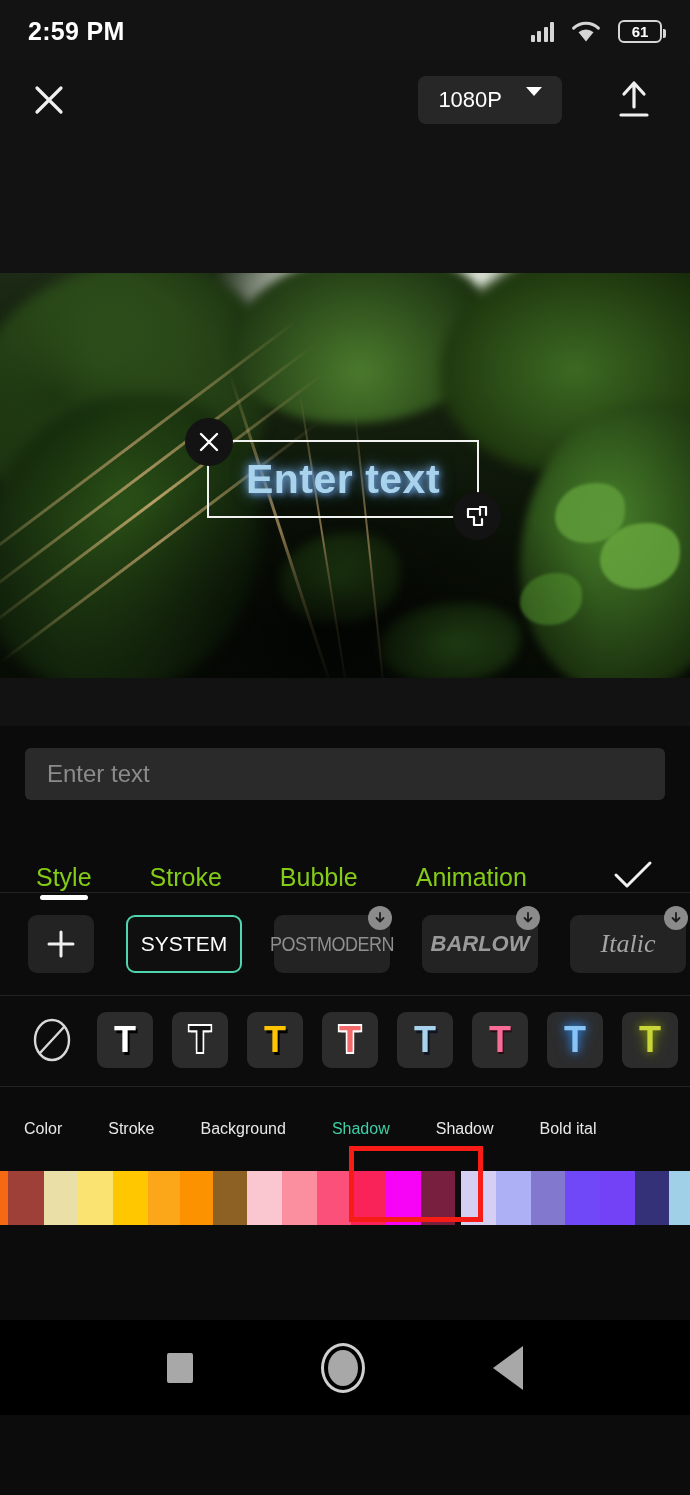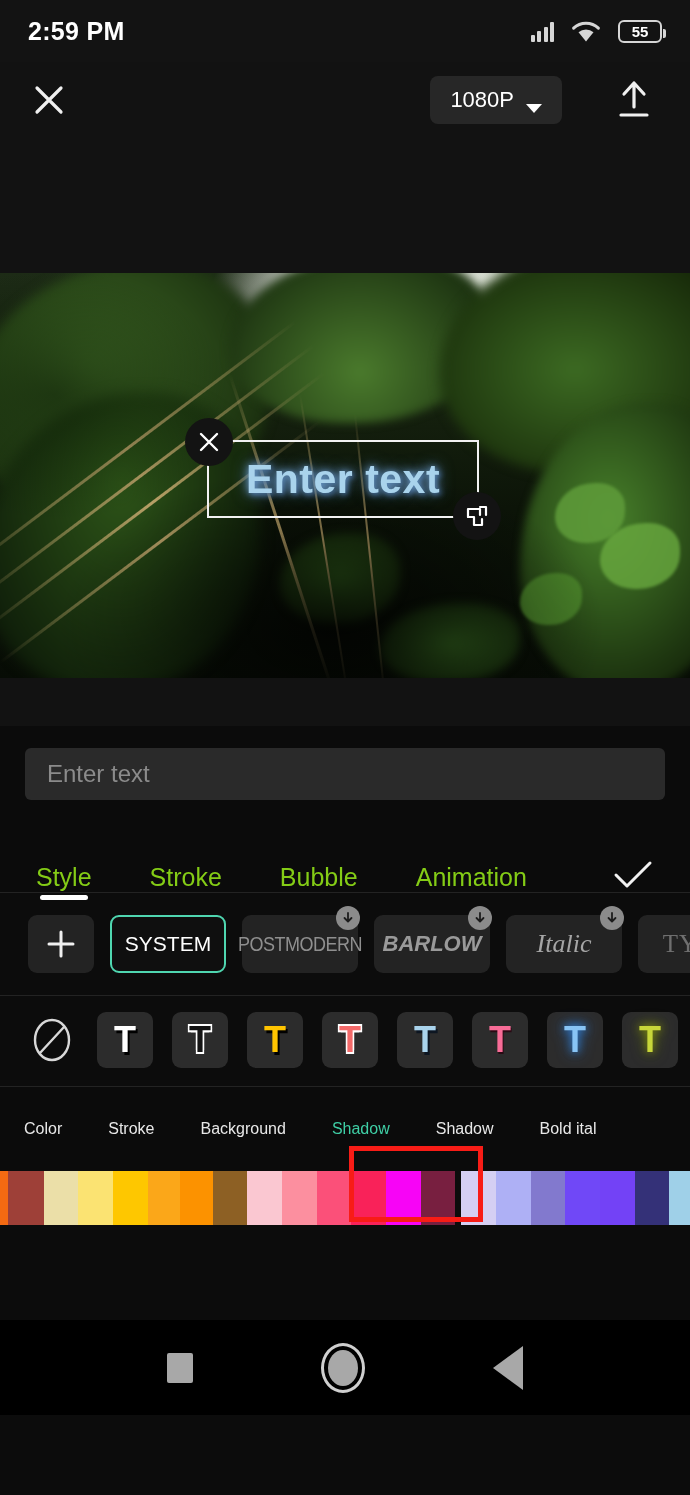--- a/index.html
+++ b/index.html
@@ -37,21 +37,21 @@
 
   
   .topbar {
     height:75px; background:#121212;
     display:flex; align-items:center; padding:0 26px;
   }
   .close-btn { width:46px; height:46px; display:flex; align-items:center; justify-content:center; }
   .spacer { flex:1; }
   .res-pill {
     background:#272727; border-radius:8px;
-    padding:11px 20px; display:flex; align-items:flex-end; gap:12px;
+    padding:11px 20px; display:flex; align-items:flex-start; gap:24px;
   }
   .res-pill span { color:#fff; font-size:22px; }
   .caret { width:0;height:0;border-left:8px solid transparent;border-right:8px solid transparent;border-top:9px solid #fff; }
   .export-btn { width:60px; height:52px; display:flex; align-items:center; justify-content:center; margin-left:42px; }
 
   
   .preview { position:relative; height:136px; background:#121212; }
   .videoarea {
     position:relative; width:690px; height:405px; overflow:hidden;
     background:#0a1408;
@@ -113,21 +113,21 @@
          display:flex; align-items:flex-end; }
   .tab.active::after {
     content:""; position:absolute; left:50%; transform:translateX(-50%);
     bottom:-8px; width:48px; height:5px; background:#fff; border-radius:3px;
   }
   .tabs .check { margin-left:auto; margin-right:0; }
 
   .divider { height:1px; background:#232323; }
 
   
-  .fontrow { display:flex; align-items:center; gap:16px; padding:22px 28px 22px 28px; background:#0c0c0c; }
+  .fontrow { display:flex; align-items:center; gap:32px; padding:22px 28px 22px 28px; background:#0c0c0c; }
   .font-add {
     width:66px; height:58px; min-width:66px; background:#232323; border-radius:9px;
     display:flex; align-items:center; justify-content:center;
   }
   .font-chip {
     position:relative; height:58px; min-width:116px; padding:0 18px;
     background:#232323; border-radius:9px;
     display:flex; align-items:center; justify-content:center;
     color:#8f8f8f; font-size:21px; white-space:nowrap;
   }
@@ -190,21 +190,21 @@
           <i></i>
           <i></i>
       </div>
       <div class="wifi">
         <svg width="30" height="23" viewBox="0 0 30 23">
           <path d="M15 21.5 L7.5 12.2 a11.5 11.5 0 0 1 15 0 Z" fill="#d6d6d6"></path>
           <path d="M2.6 8.2 a18 18 0 0 1 24.8 0" stroke="#d6d6d6" stroke-width="3" fill="none" stroke-linecap="round"></path>
         </svg>
       </div>
       <div class="battery">
-        <span>55</span>
+        <span>61</span>
       </div>
     </div>
   </div>
 
   <div class="topbar">
     <div class="close-btn">
       <svg width="34" height="34" viewBox="0 0 34 34">
         <path d="M5 5 L29 29 M29 5 L5 29" stroke="#f0f0f0" stroke-width="3.2" stroke-linecap="round"></path>
       </svg>
     </div>

